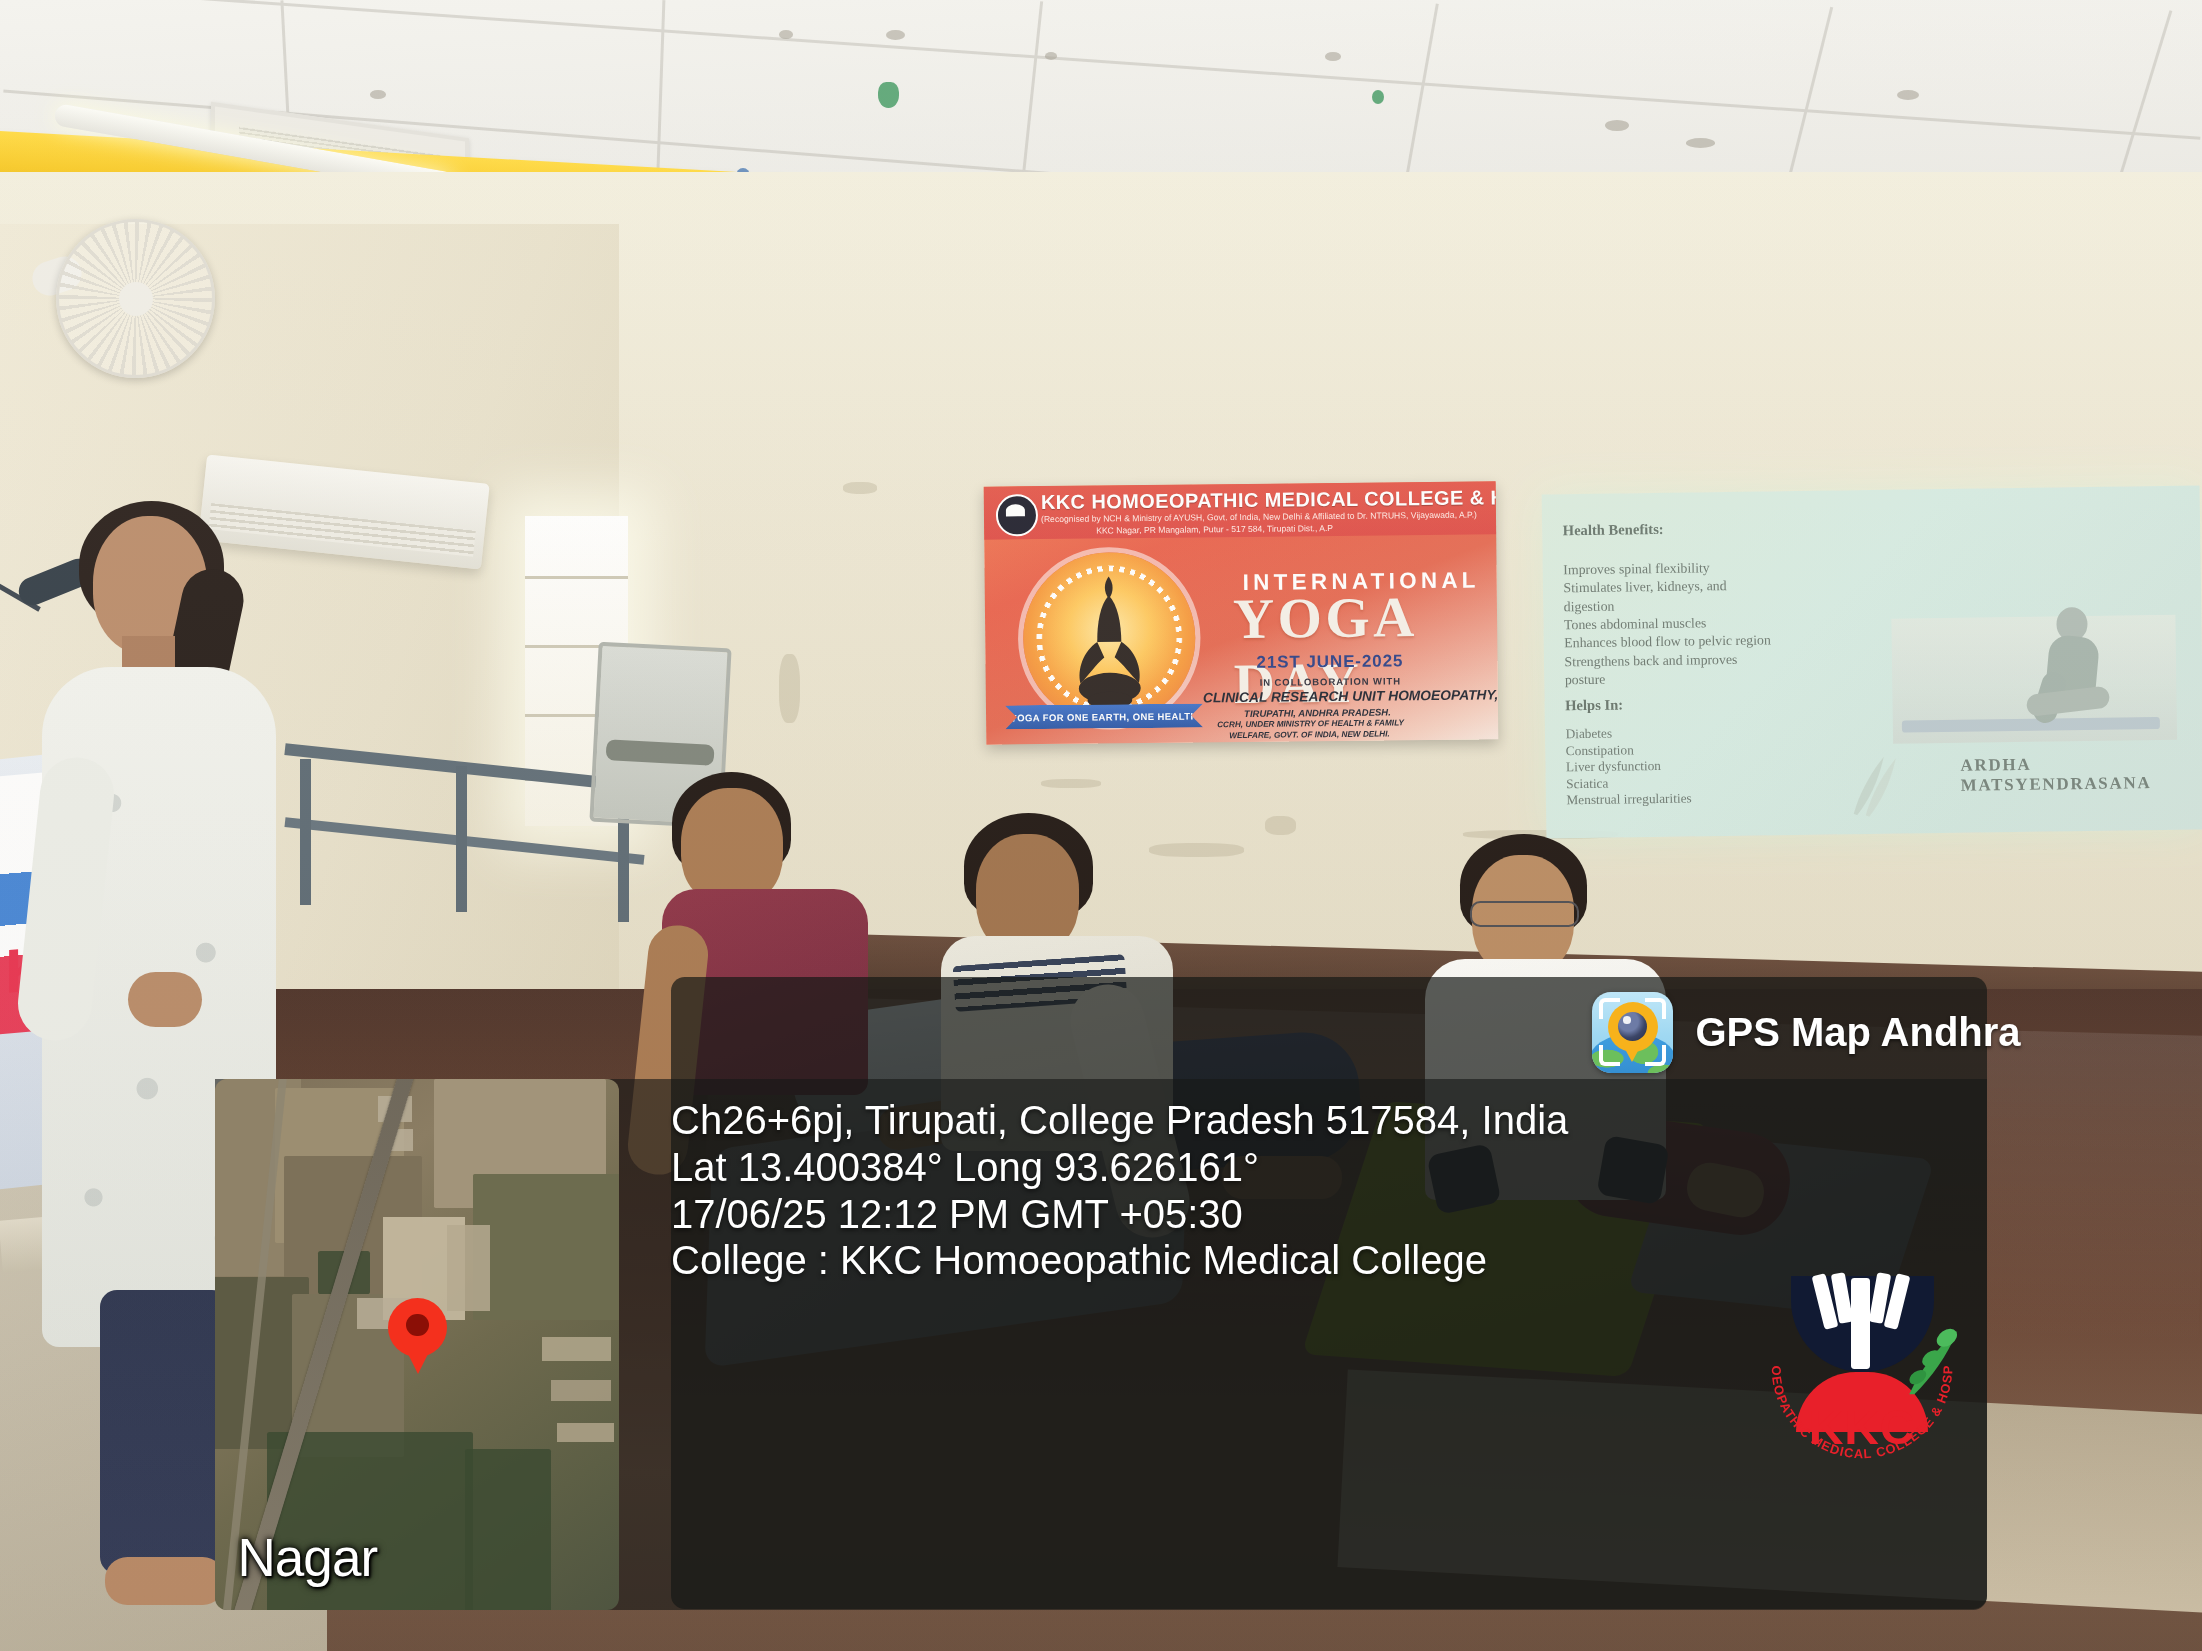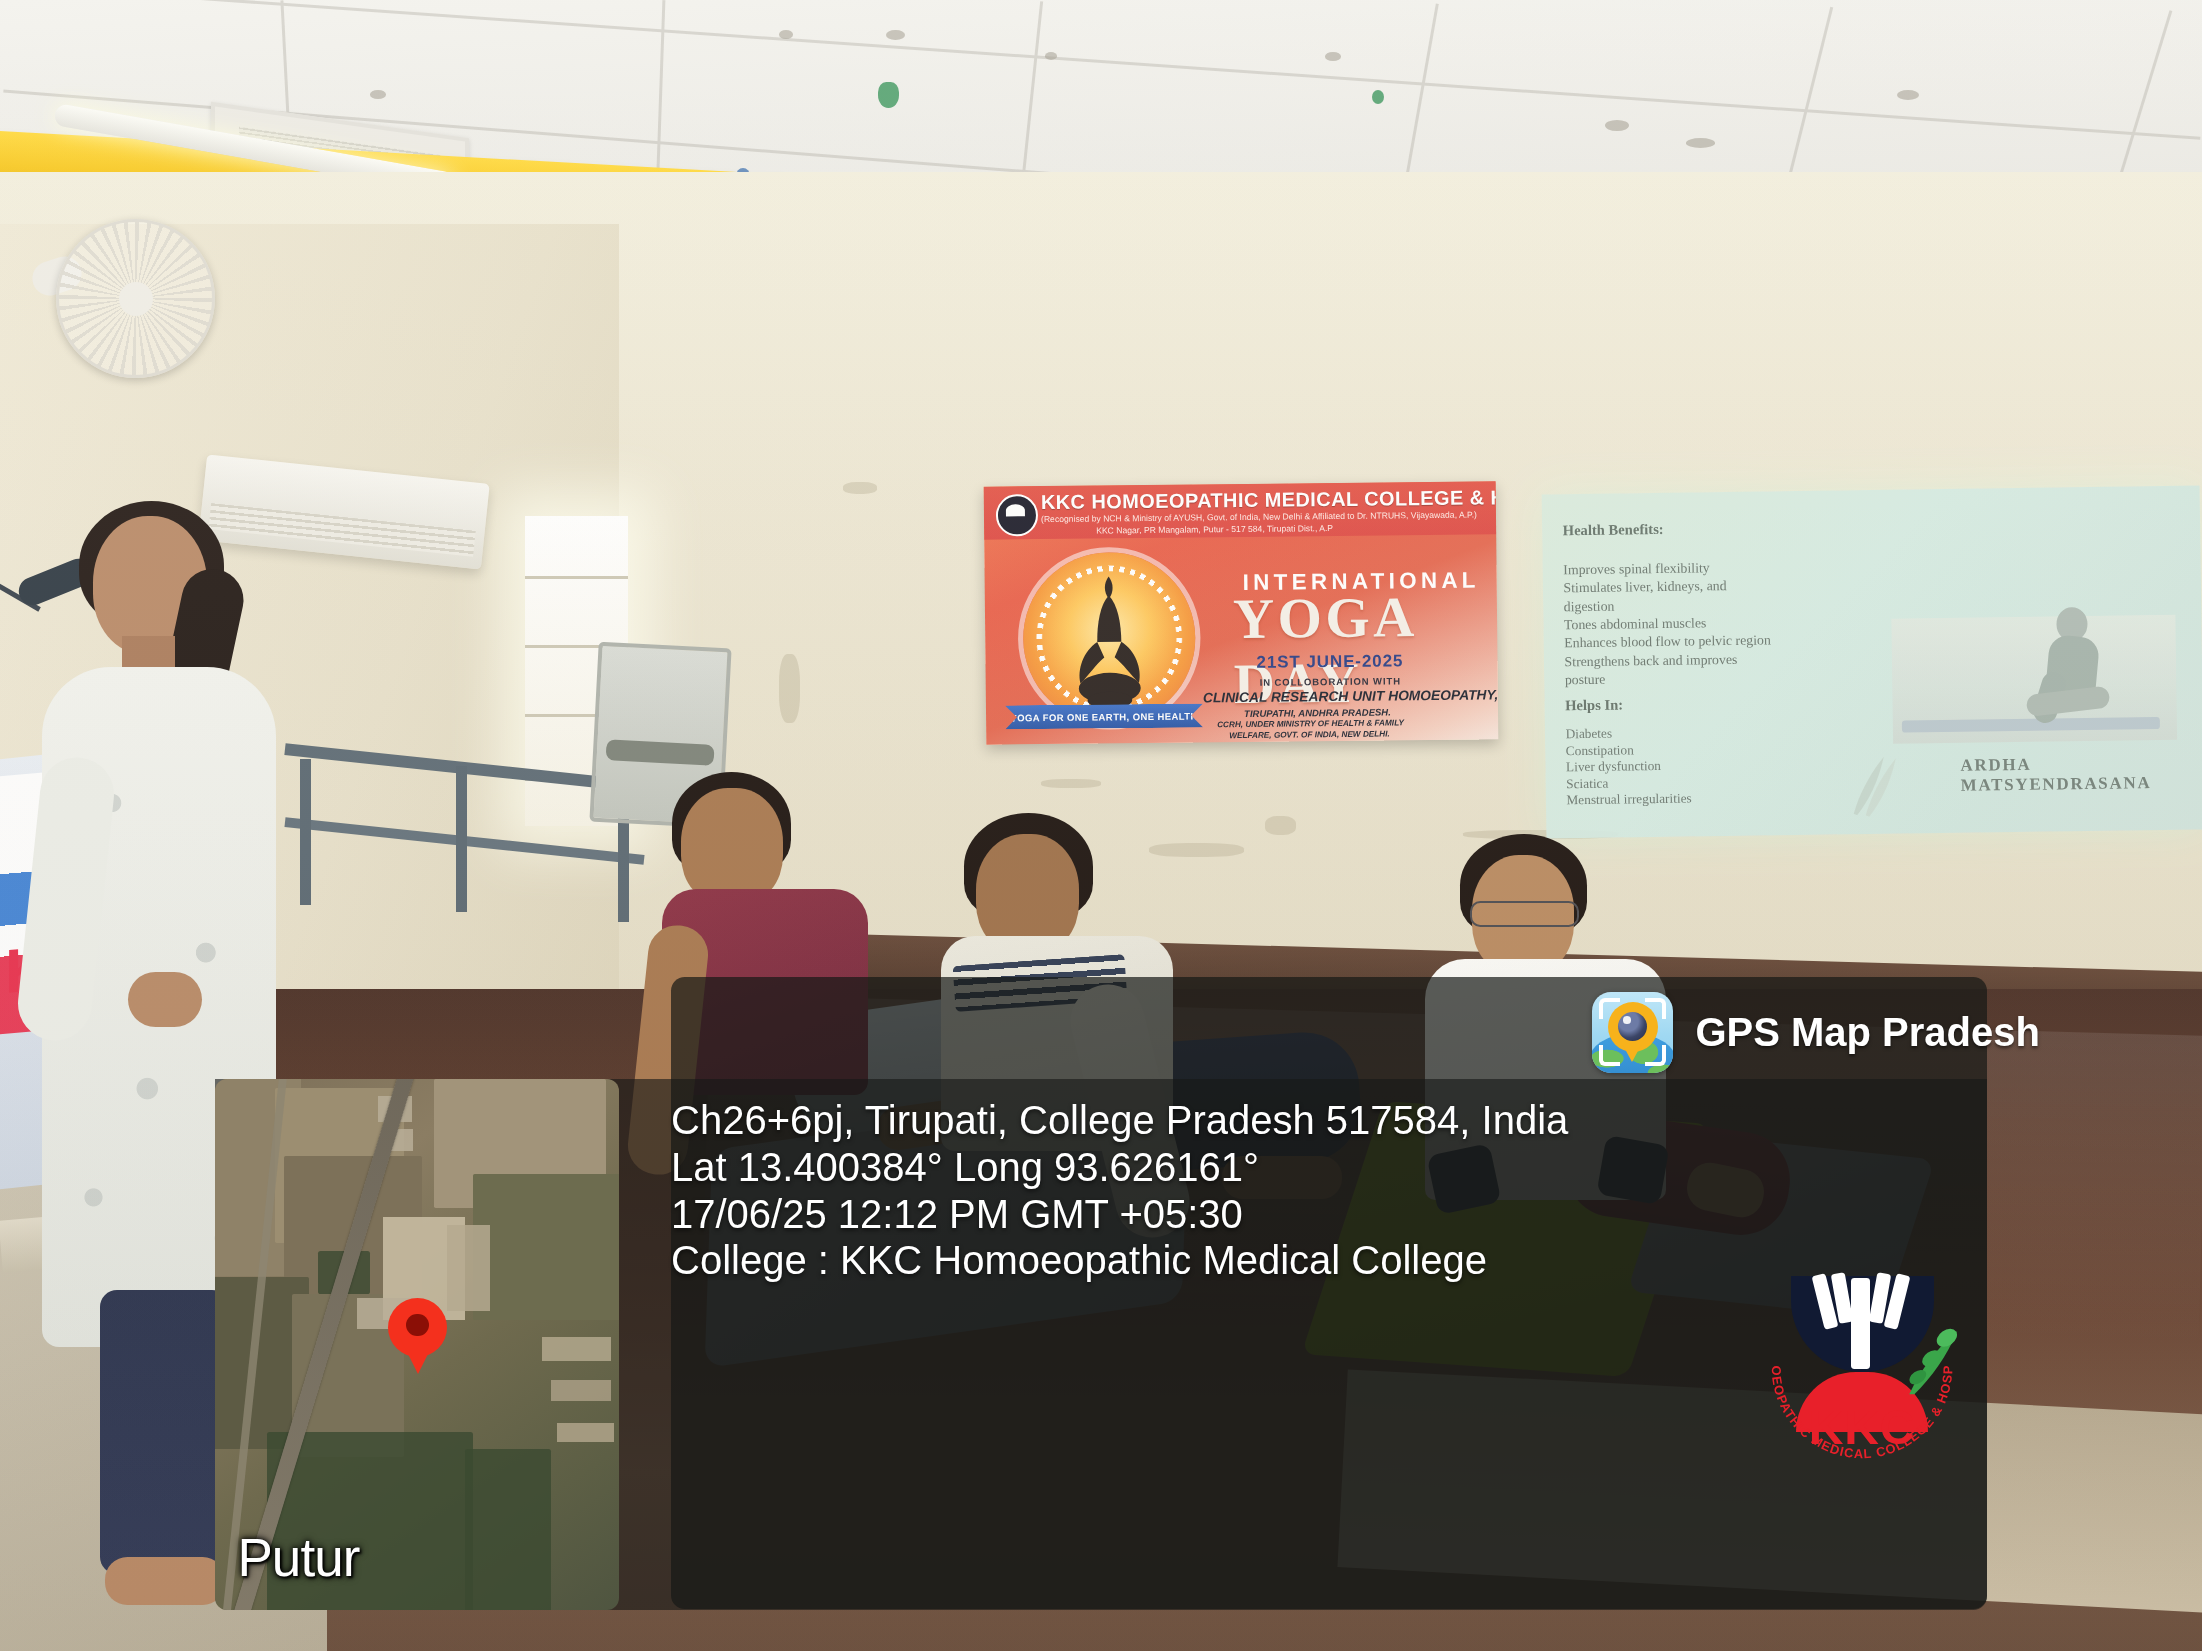--- a/index.html
+++ b/index.html
@@ -657,21 +657,21 @@
     <div class="app-row">
       <div class="app-icon">
         <span class="globe"></span>
         <span class="pin"></span>
         <span class="lens"></span>
         <span class="c tl"></span>
           <span class="c tr"></span>
         <span class="c bl"></span>
           <span class="c br"></span>
       </div>
-      <div class="app-name">GPS Map Pradesh</div>
+      <div class="app-name">GPS Map Andhra</div>
     </div>
 
     <div class="map">
       <div class="map-field" style="left:-8.6px;top:-8.6px;width:95px;height:206px;background:#8f8268;"></div>
       <div class="map-field" style="left:60px;top:8.6px;width:129px;height:155px;background:#9c8e71;"></div>
       <div class="map-field" style="left:69px;top:77px;width:138px;height:138px;background:#7d7159;"></div>
       <div class="map-field" style="left:219px;top:0px;width:172px;height:129px;background:#a2947a;"></div>
       <div class="map-field" style="left:258px;top:95px;width:151px;height:146px;background:#6d6c4f;"></div>
       <div class="map-field" style="left:-8.6px;top:198px;width:103px;height:172px;background:#5d5b44;"></div>
       <div class="map-field" style="left:77px;top:215px;width:112px;height:163px;background:#7a7259;"></div>
@@ -684,21 +684,21 @@
       <div class="map-building" style="left:232px;top:146px;width:43px;height:86px;background:#b5a98f;"></div>
       <div class="map-building" style="left:142px;top:219px;width:60px;height:31px;"></div>
       <div class="map-building" style="left:327px;top:258px;width:69px;height:24px;background:#b3a88d;"></div>
       <div class="map-building" style="left:336px;top:301px;width:60px;height:20.6px;background:#a99e85;"></div>
       <div class="map-building" style="left:342px;top:344px;width:57px;height:19px;background:#b0a58b;"></div>
       <div class="map-road2"></div>
       <div class="map-road"></div>
       <div class="map-pin">
           <i></i>
         </div>
-      <div class="map-google">Putur</div>
+      <div class="map-google">Nagar</div>
     </div>
 
     <div class="txt">
       <div class="t-line t-addr">Ch26+6pj, Tirupati, College Pradesh 517584, India</div>
       <div class="t-line">Lat 13.400384° Long 93.626161°</div>
       <div class="t-line">17/06/25 12:12 PM GMT +05:30</div>
       <div class="t-line">College : KKC Homoeopathic Medical College</div>
     </div>
 
     <div class="kkc">

